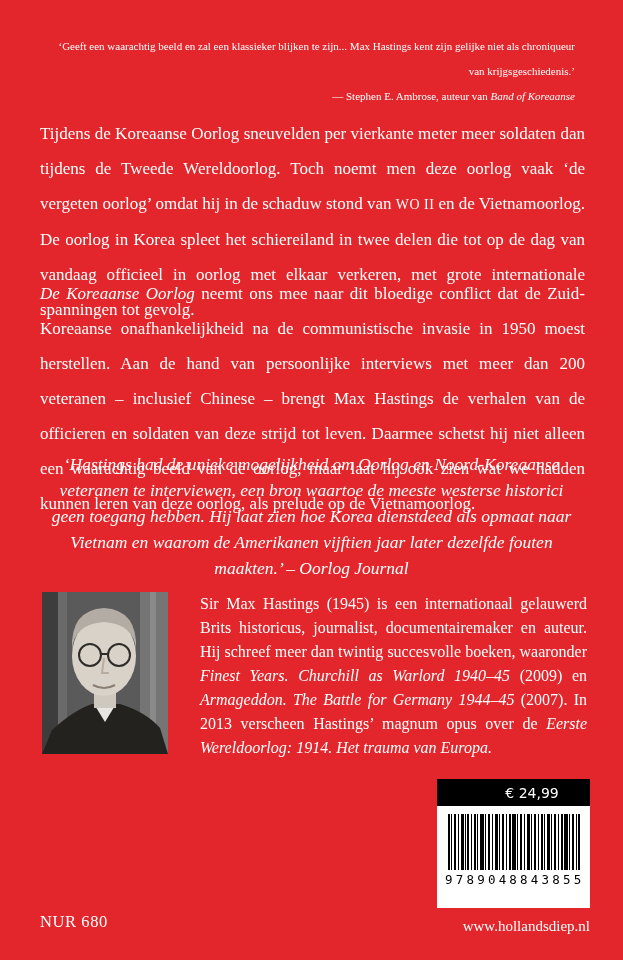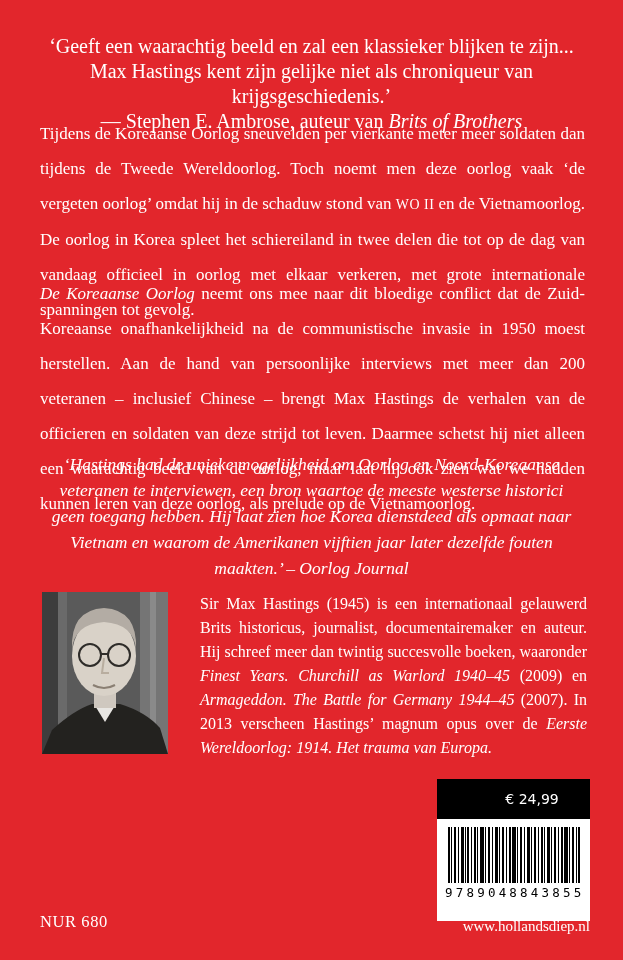--- a/index.html
+++ b/index.html
@@ -10,22 +10,22 @@
     height: 960px;
     background: #e2262c;
     color: #ffffff;
     font-family: "Liberation Serif", serif;
     overflow: hidden;
     margin: 0 auto;
   }
   .top-quote {
     position: absolute;
     top: 34px; left: 48px; right: 48px;
-    font-size: 20px; line-height: 25px;
-    text-align: center;
+    font-size: 11px; line-height: 25px;
+    text-align: right;
   }
   .top-quote .attribution { display: block; }
   .para {
     position: absolute;
     left: 40px; right: 38px;
     font-size: 17px; line-height: 35px;
     text-align: justify;
     margin: 0;
   }
   .para1 { top: 116px; }
@@ -60,21 +60,21 @@
   }
   .price-box {
     position: absolute;
     top: 779px; right: 33px;
     width: 153px;
     background: #ffffff;
   }
   .price-strip {
     background: #000000;
     color: #ffffff;
-    height: 40px;
+    height: 27px;
     display: flex; align-items: center; justify-content: center;
     font-family: "DejaVu Sans", sans-serif;
     font-size: 14px;
     padding-left: 37px;
   }
   .barcode-area {
     background: #ffffff;
     padding: 8px 8px 17px 8px;
     text-align: center;
   }
@@ -100,21 +100,21 @@
     font-size: 15px;
   }
 </style>
 </head>
 <body>
 
 <div class="cover">
 
   <div class="top-quote">
     <span>‘Geeft een waarachtig beeld en zal een klassieker blijken te zijn... Max Hastings kent zijn gelijke niet als chroniqueur van krijgsgeschiedenis.’</span>
-    <span class="attribution"><span>— Stephen E. Ambrose, auteur van </span><span class="it">Brits of Brothers</span></span>
+    <span class="attribution"><span>— Stephen E. Ambrose, auteur van </span><span class="it">Band of Koreaanse</span></span>
   </div>
 
   <p class="para para1"><span>Tijdens de Koreaanse Oorlog sneuvelden per vierkante meter meer soldaten dan tijdens de Tweede Wereldoorlog. Toch noemt men deze oorlog vaak ‘de vergeten oorlog’ omdat hij in de schaduw stond van </span><span class="sc">WO II</span><span> en de Vietnamoorlog. De oorlog in Korea spleet het schiereiland in twee delen die tot op de dag van vandaag officieel in oorlog met elkaar verkeren, met grote internationale spanningen tot gevolg.</span></p>
 
   <p class="para para2"><span class="it">De Koreaanse Oorlog</span><span> neemt ons mee naar dit bloedige conflict dat de Zuid-Koreaanse onafhankelijkheid na de communistische invasie in 1950 moest herstellen. Aan de hand van persoonlijke interviews met meer dan 200 veteranen – inclusief Chinese – brengt Max Hastings de verhalen van de officieren en soldaten van deze strijd tot leven. Daarmee schetst hij niet alleen een waarachtig beeld van de oorlog, maar laat hij ook zien wat we hadden kunnen leren van deze oorlog, als prelude op de Vietnamoorlog.</span></p>
 
   <div class="review-quote"><span>‘Hastings had de unieke mogelijkheid om Oorlog en Noord-Koreaanse veteranen te interviewen, een bron waartoe de meeste westerse historici geen toegang hebben. Hij laat zien hoe Korea dienstdeed als opmaat naar Vietnam en waarom de Amerikanen vijftien jaar later dezelfde fouten maakten.’ – </span><span>Oorlog Journal</span></div>
 
   <div class="author-section">
     <div class="author-photo">

